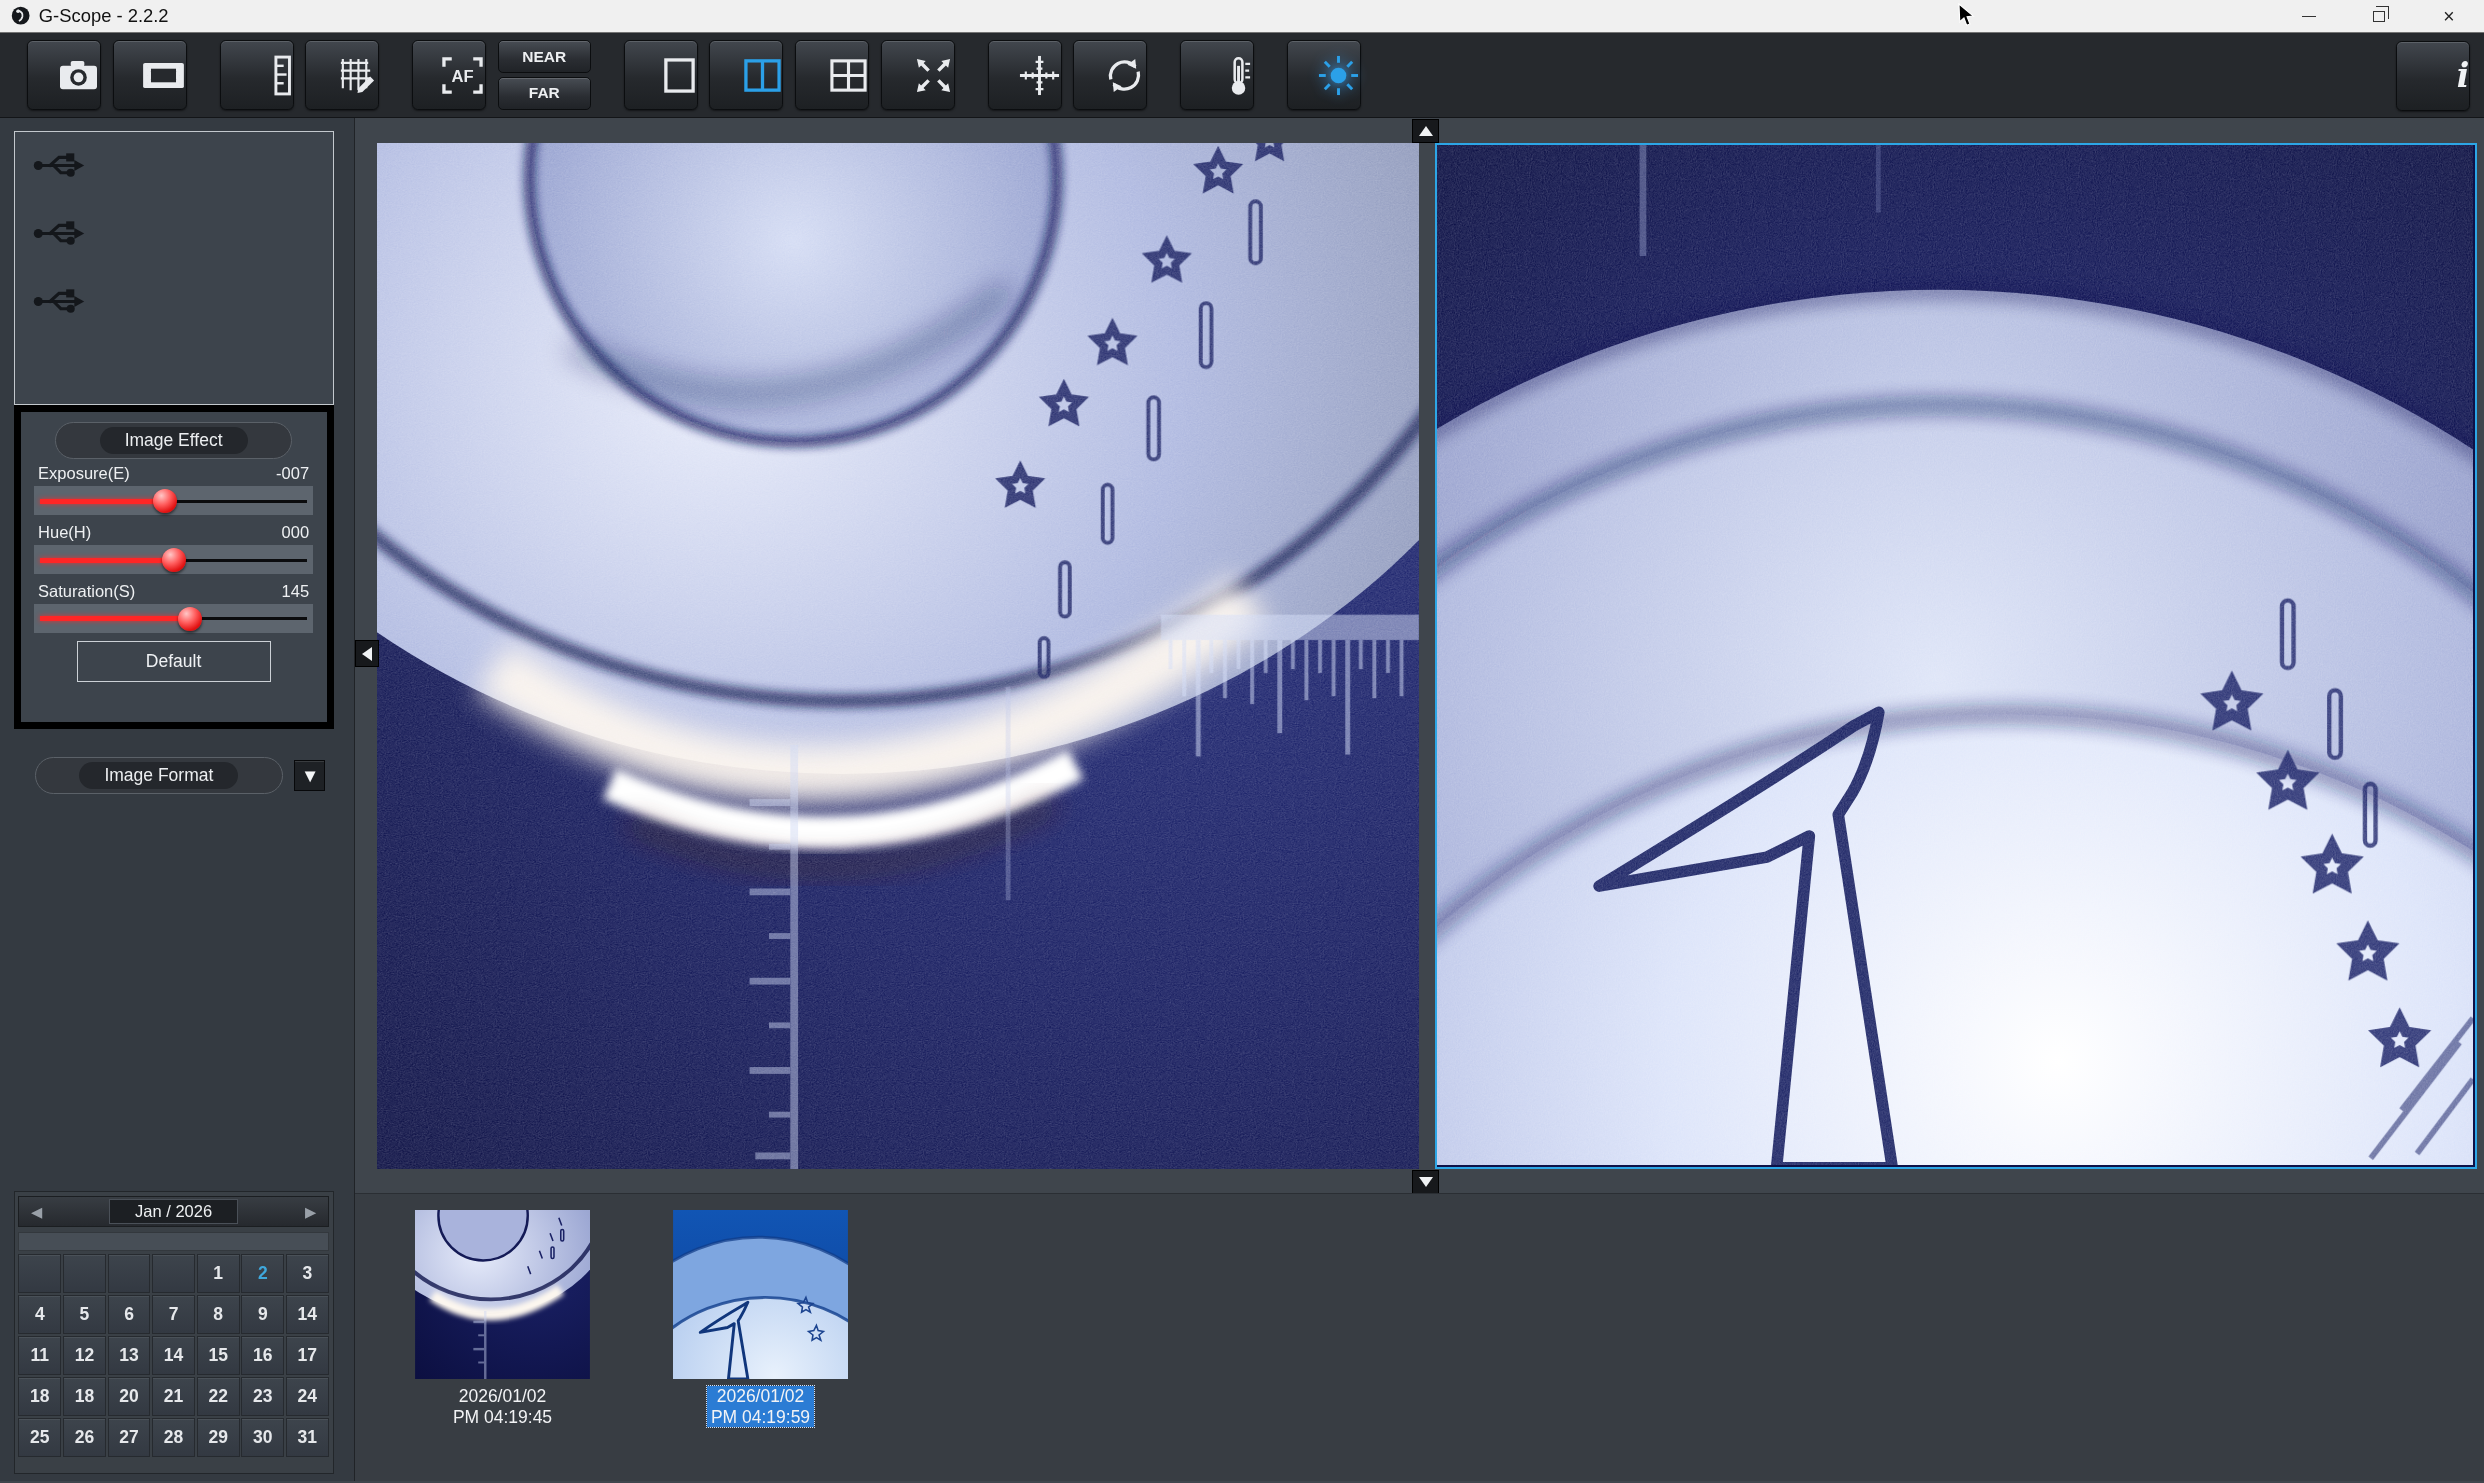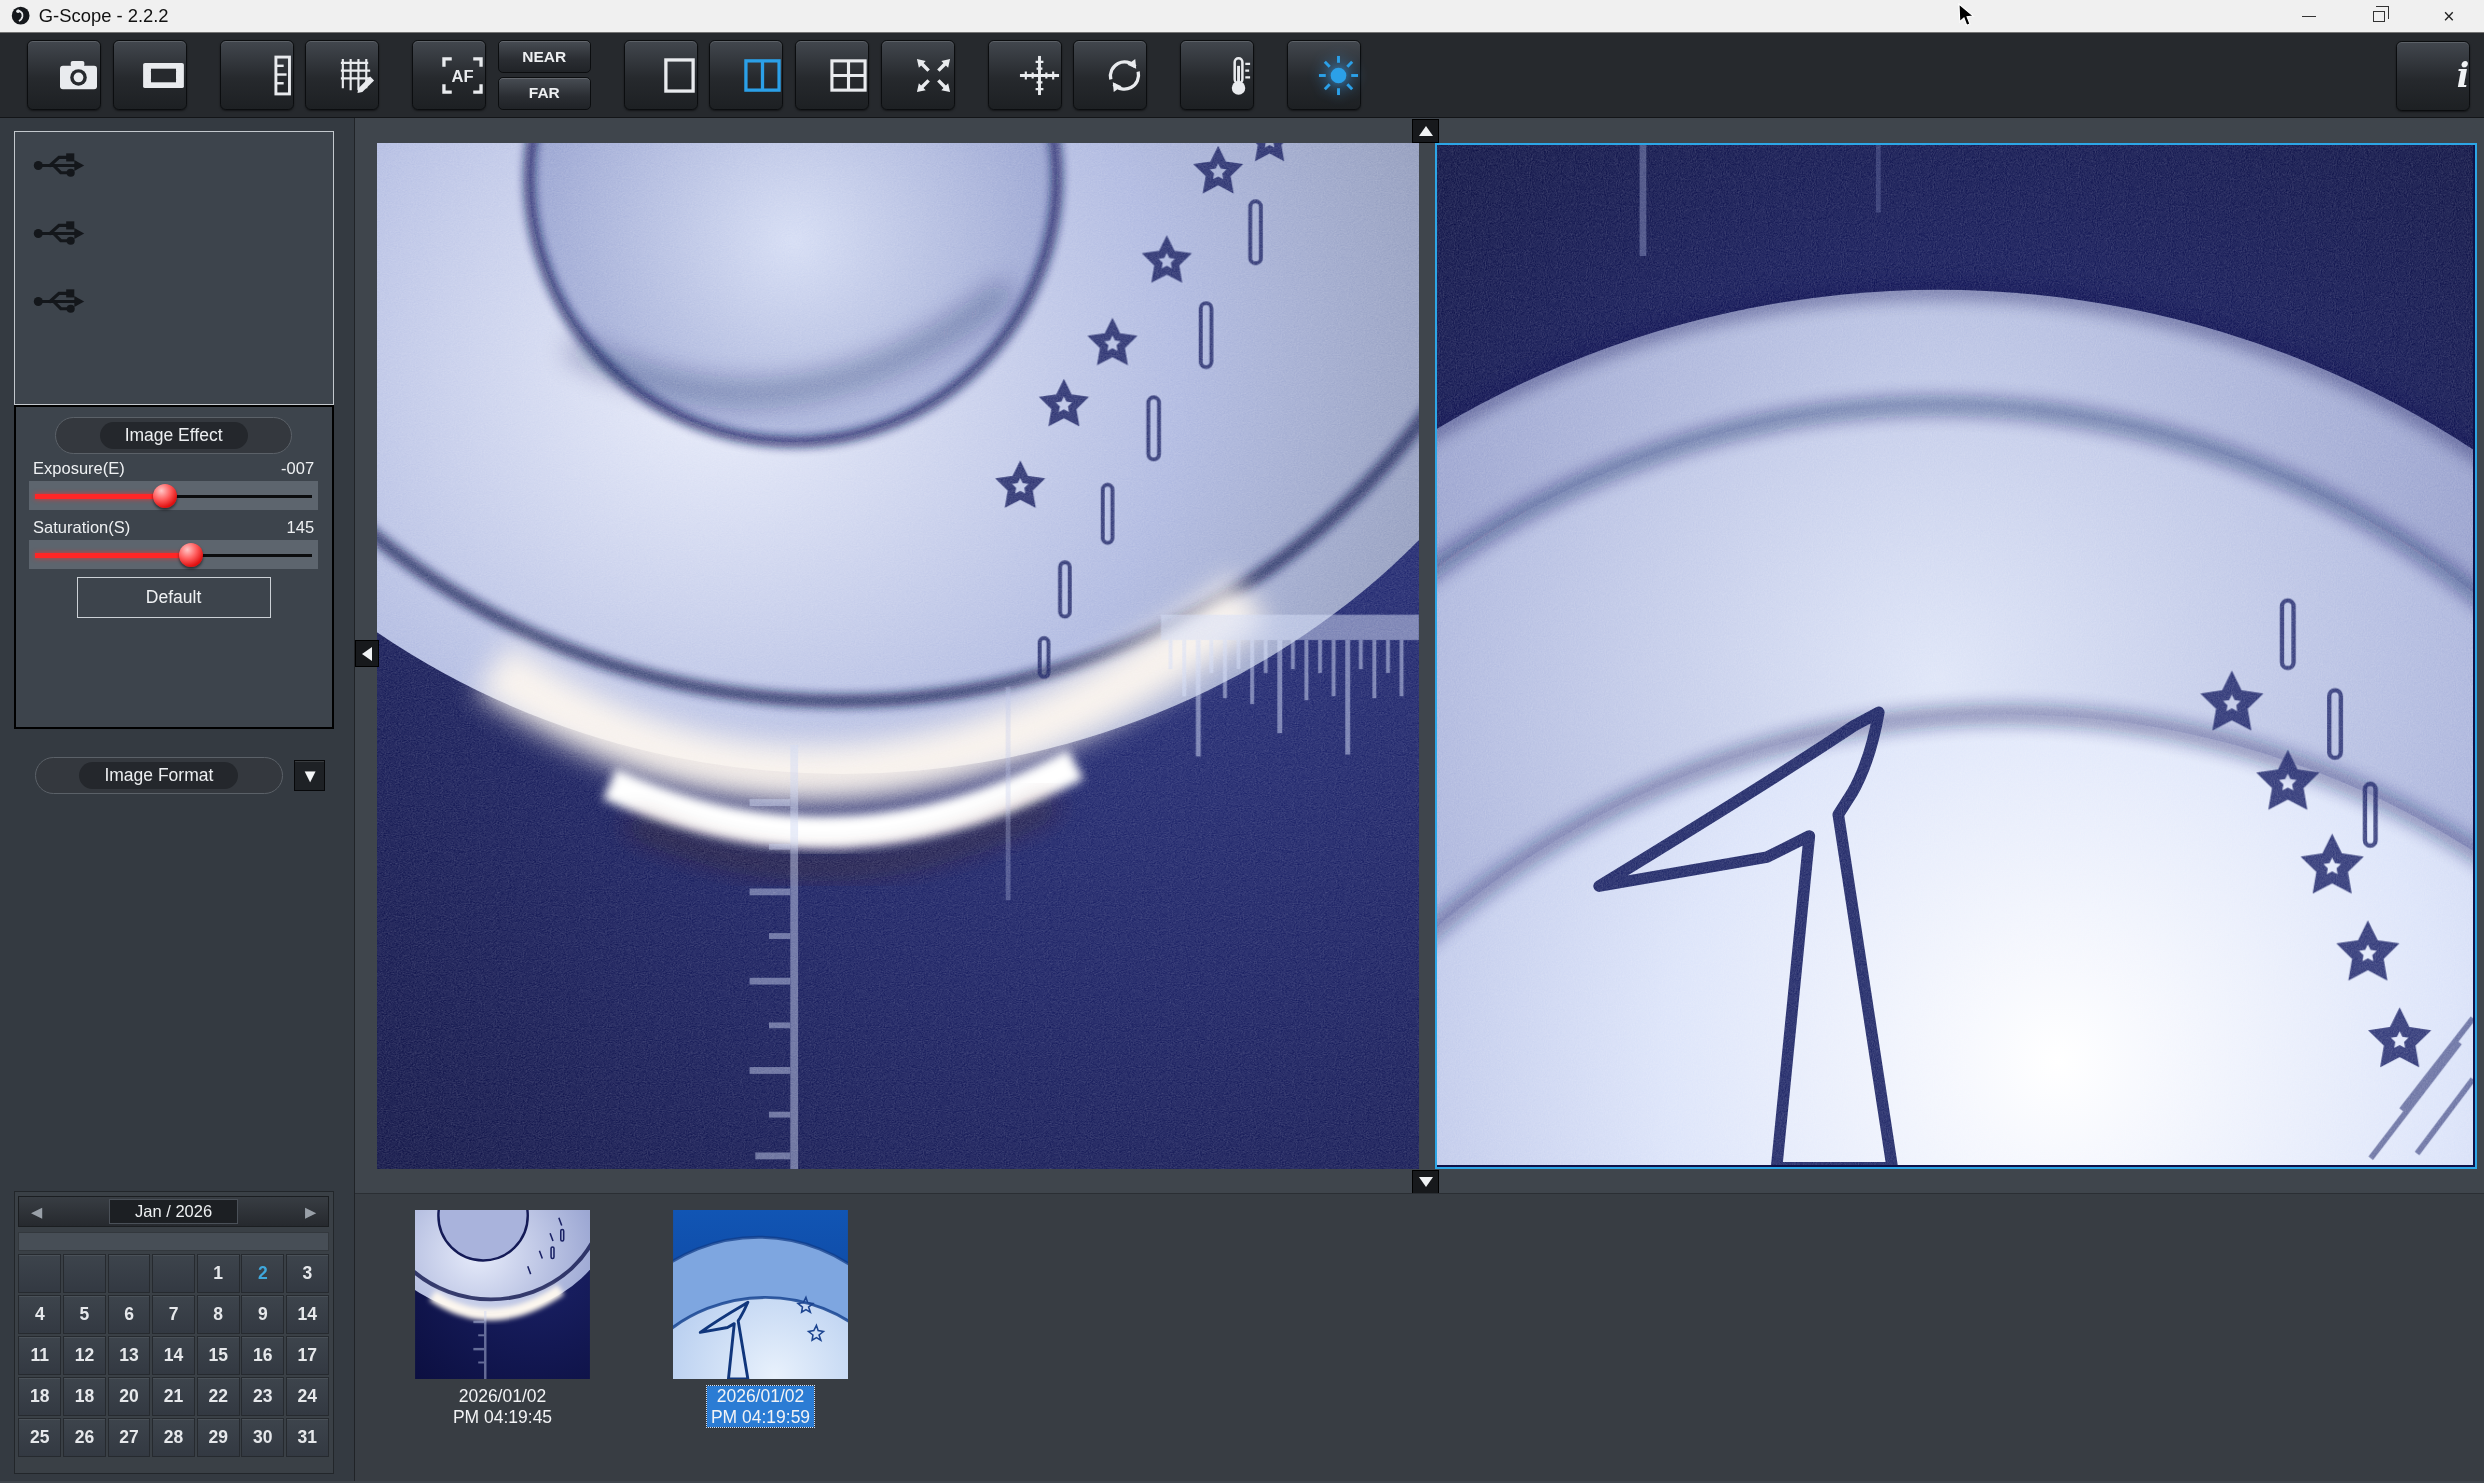--- a/index.html
+++ b/index.html
@@ -38,21 +38,21 @@
   .main { flex:1; position:relative; }
 
   
   .device-panel { position:absolute; left:13.6px; top:12.6px; width:320px; height:274px; background:#3d444c; border:1px solid #c3c8cd; }
   .dev-row { height:68px; display:flex; align-items:center; padding:0 5.8px 0 17.5px; }
   .usb { width:54px; height:31px; flex:none; }
   .usb.active { color:#f3f5f7; }
   .usb.idle { color:#14171b; }
   .dev-text { flex:1; text-align:center; color:#f3f5f7; font-size:16.5px; line-height:24px; }
 
-  .effect-panel { position:absolute; left:13.6px; top:287px; width:320px; height:324px; background:#3d444c; border:2px solid #000000; }
+  .effect-panel { position:absolute; left:13.6px; top:287px; width:320px; height:324px; background:#3d444c; border:7px solid #000000; }
   .pill { height:37px; border-radius:18.4px; background:#34383e; border:1px solid #5b6168;
           display:flex; align-items:center; justify-content:center; cursor:pointer; }
   .pill .inner { background:#24272c; border-radius:14.6px; padding:2.9px 25px; color:#eceef0; font-size:17.5px; white-space:nowrap; }
   .effect-pill { width:237px; margin:9.7px auto 5.8px; }
   .slider-row { margin:1.9px 13.6px 7.8px;text-align:right; }
   .s-head { display:flex; justify-content:space-between; color:#eef0f2; font-size:16.5px; margin:0 3.9px 2.9px; }
   .track { position:relative; height:29px; background:#5d656e; cursor:pointer; }
   .tline { position:absolute; left:5.8px; right:5.8px; top:13.6px; height:2.9px; background:#0b0c0e; }
   .tfill { position:absolute; left:5.8px; top:12.6px; height:4.9px; background:#ff2626; box-shadow:0 0 4.9px rgba(255,40,40,.8); }
   .knob { position:absolute; top:2.9px; width:24px; height:24px; border-radius:50%; transform:translateX(-50%);
@@ -322,20 +322,31 @@
           <span>-007</span>
         </div>
         <div class="track">
           <div class="tline"></div>
           <div class="tfill" style="width: 47%;"></div>
           <div class="knob" style="left: 47%;"></div>
         </div>
       </div>
 
 
+      <div class="slider-row">
+        <div class="s-head">
+          <span>Hue(H)</span>
+          <span>000</span>
+        </div>
+        <div class="track">
+          <div class="tline"></div>
+          <div class="tfill" style="width: 50%;"></div>
+          <div class="knob" style="left: 50%;"></div>
+        </div>
+      </div>
 
       <div class="slider-row">
         <div class="s-head">
           <span>Saturation(S)</span>
           <span>145</span>
         </div>
         <div class="track">
           <div class="tline"></div>
           <div class="tfill" style="width: 56%;"></div>
           <div class="knob" style="left: 56%;"></div>

